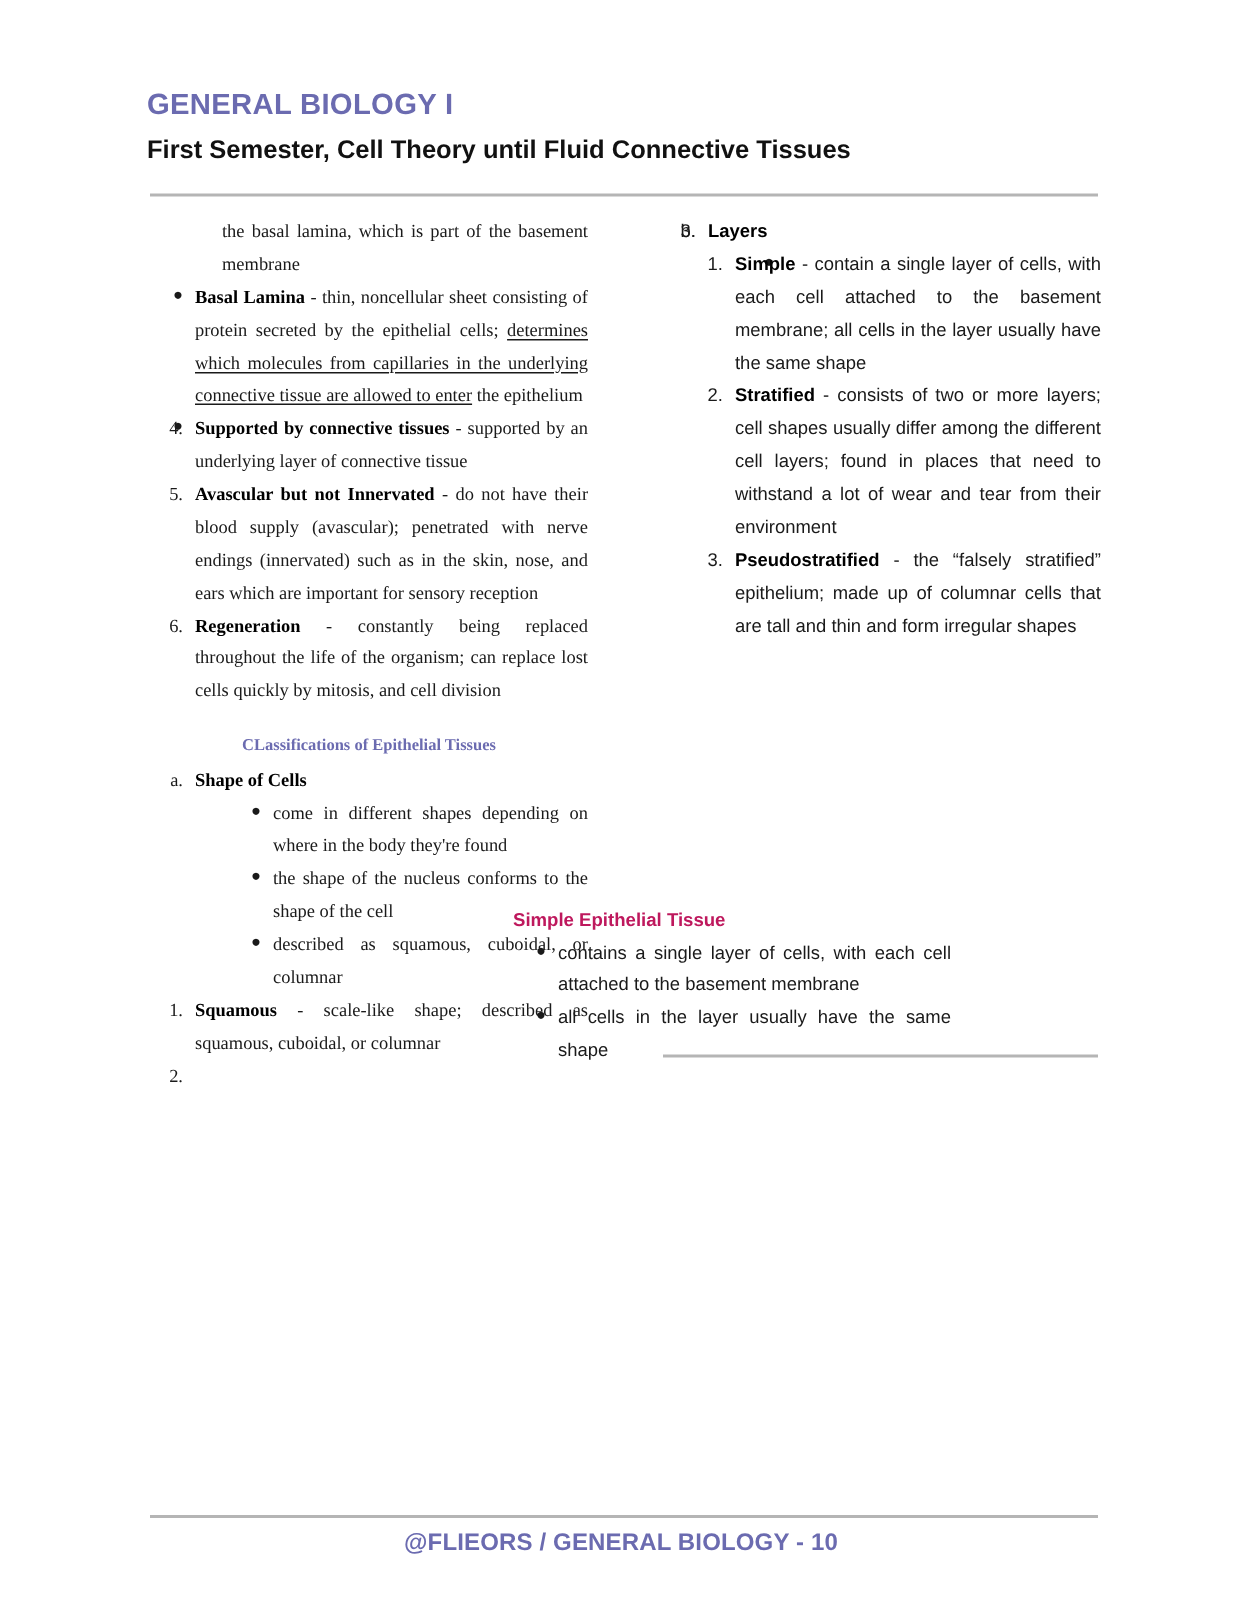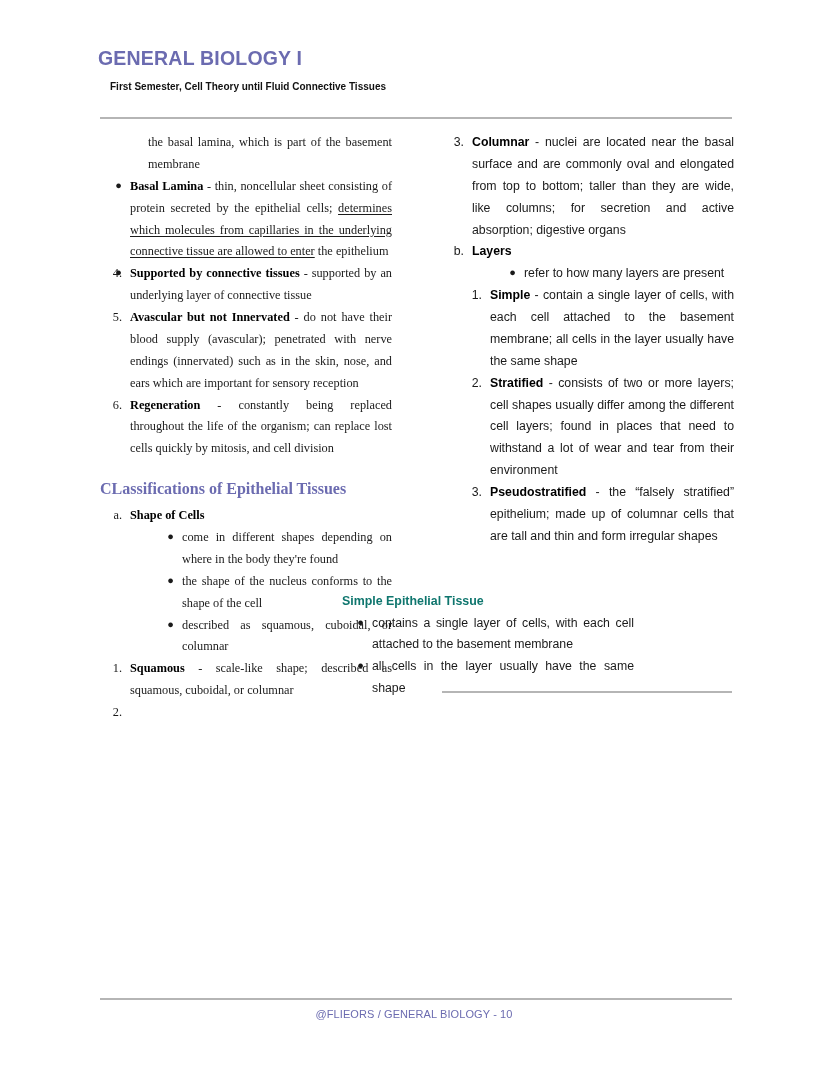--- a/index.html
+++ b/index.html
@@ -11,44 +11,44 @@
   body {
     width: 828px;
     height: 1071px;
     font-family: "Liberation Sans", sans-serif;
     color: #1a1a1a;
     position: relative;
     overflow: hidden;
   }
   .page {
     position: absolute;
-    left: 0; top: 4px;
+    left: 0; top: 16px;
     width: 828px;
     height: 958px;
     padding: 0;
   }
   .header {
     position: absolute;
     left: 98px;
     top: 44px;
     width: 636px;
   }
   .doc-title {
     font-size: 19.5px;
     font-weight: bold;
     color: #6b6bb0;
     letter-spacing: 0.2px;
     margin: 0 0 9px 0;
     line-height: 1.1;
   }
   .doc-subtitle {
-    font-size: 10px;
+    font-size: 17px;
     font-weight: bold;
     color: #111111;
-    margin: 12px;
+    margin: 0;
     line-height: 1.2;
   }
   .rule {
     position: absolute;
     background: #b5b5b5;
     height: 1.5px;
   }
   .rule-top {
     left: 100px;
     top: 113px;
@@ -111,49 +111,50 @@
   }
   .item.lvl1 { margin-left: 0px; }
   .item.lvl2 { margin-left: 18px; }
   .item.lvl3 { margin-left: 52px; }
 
   .item .body { display: block; }
   b, strong { font-weight: bold; color: #000; }
   u { text-decoration: underline; text-underline-offset: 2px; }
 
   .sec-head {
-    font-size: 16px;
+    font-size: 11px;
     font-weight: bold;
     color: #6b6bb0;
     margin: 17px 0 4px 0;
     line-height: 1.5;
+    text-align: center;
   }
   .sec-head-pink {
     font-size: 12.4px;
     font-weight: bold;
-    color: #0f766e;
+    color: #be185d;
     margin: 0 0 2px 0;
     line-height: 1.5;
   }
 
   .pink-section {
     position: absolute;
     left: 342px;
     top: 588px;
     width: 292px;
   }
 
   .footer {
     position: absolute;
     left: 0;
     top: 1004px;
     width: 828px;
     text-align: center;
-    font-size: 11px;
-    font-weight: normal;
+    font-size: 16px;
+    font-weight: bold;
     color: #6b6bb0;
     letter-spacing: 0.1px;
   }
 </style>
 </head>
 <body>
 
 <div class="page">
 
   <div class="header">
@@ -220,31 +221,29 @@
       <div class="blk item lvl1">
         <span class="marker">2.</span>
       </div>
 
     </div>
 
     <div class="col col-right">
 
       <div class="blk item lvl1">
         <span class="marker">3.</span>
-        <span class="body"><b>Columnar</b><span> - </span><span>nuclei are located near the basal surface and are commonly oval and elongated from top to bottom; taller than they are wide, like columns; for secretion and active absorption; digestive organs</span></span>
       </div>
 
       <div class="blk item lvl1">
         <span class="marker">b.</span>
         <span class="body"><b>Layers</b></span>
       </div>
 
       <div class="blk item lvl3">
         <span class="marker dot">●</span>
-        <span class="body">refer to how many layers are present</span>
       </div>
 
       <div class="blk item lvl2">
         <span class="marker">1.</span>
         <span class="body"><b>Simple</b><span> - </span><span>contain a single layer of cells, with each cell attached to the basement membrane; all cells in the layer usually have the same shape</span></span>
       </div>
       <div class="blk item lvl2">
         <span class="marker">2.</span>
         <span class="body"><b>Stratified</b><span> - </span><span>consists of two or more layers; cell shapes usually differ among the different cell layers; found in places that need to withstand a lot of wear and tear from their environment</span></span>
       </div>

